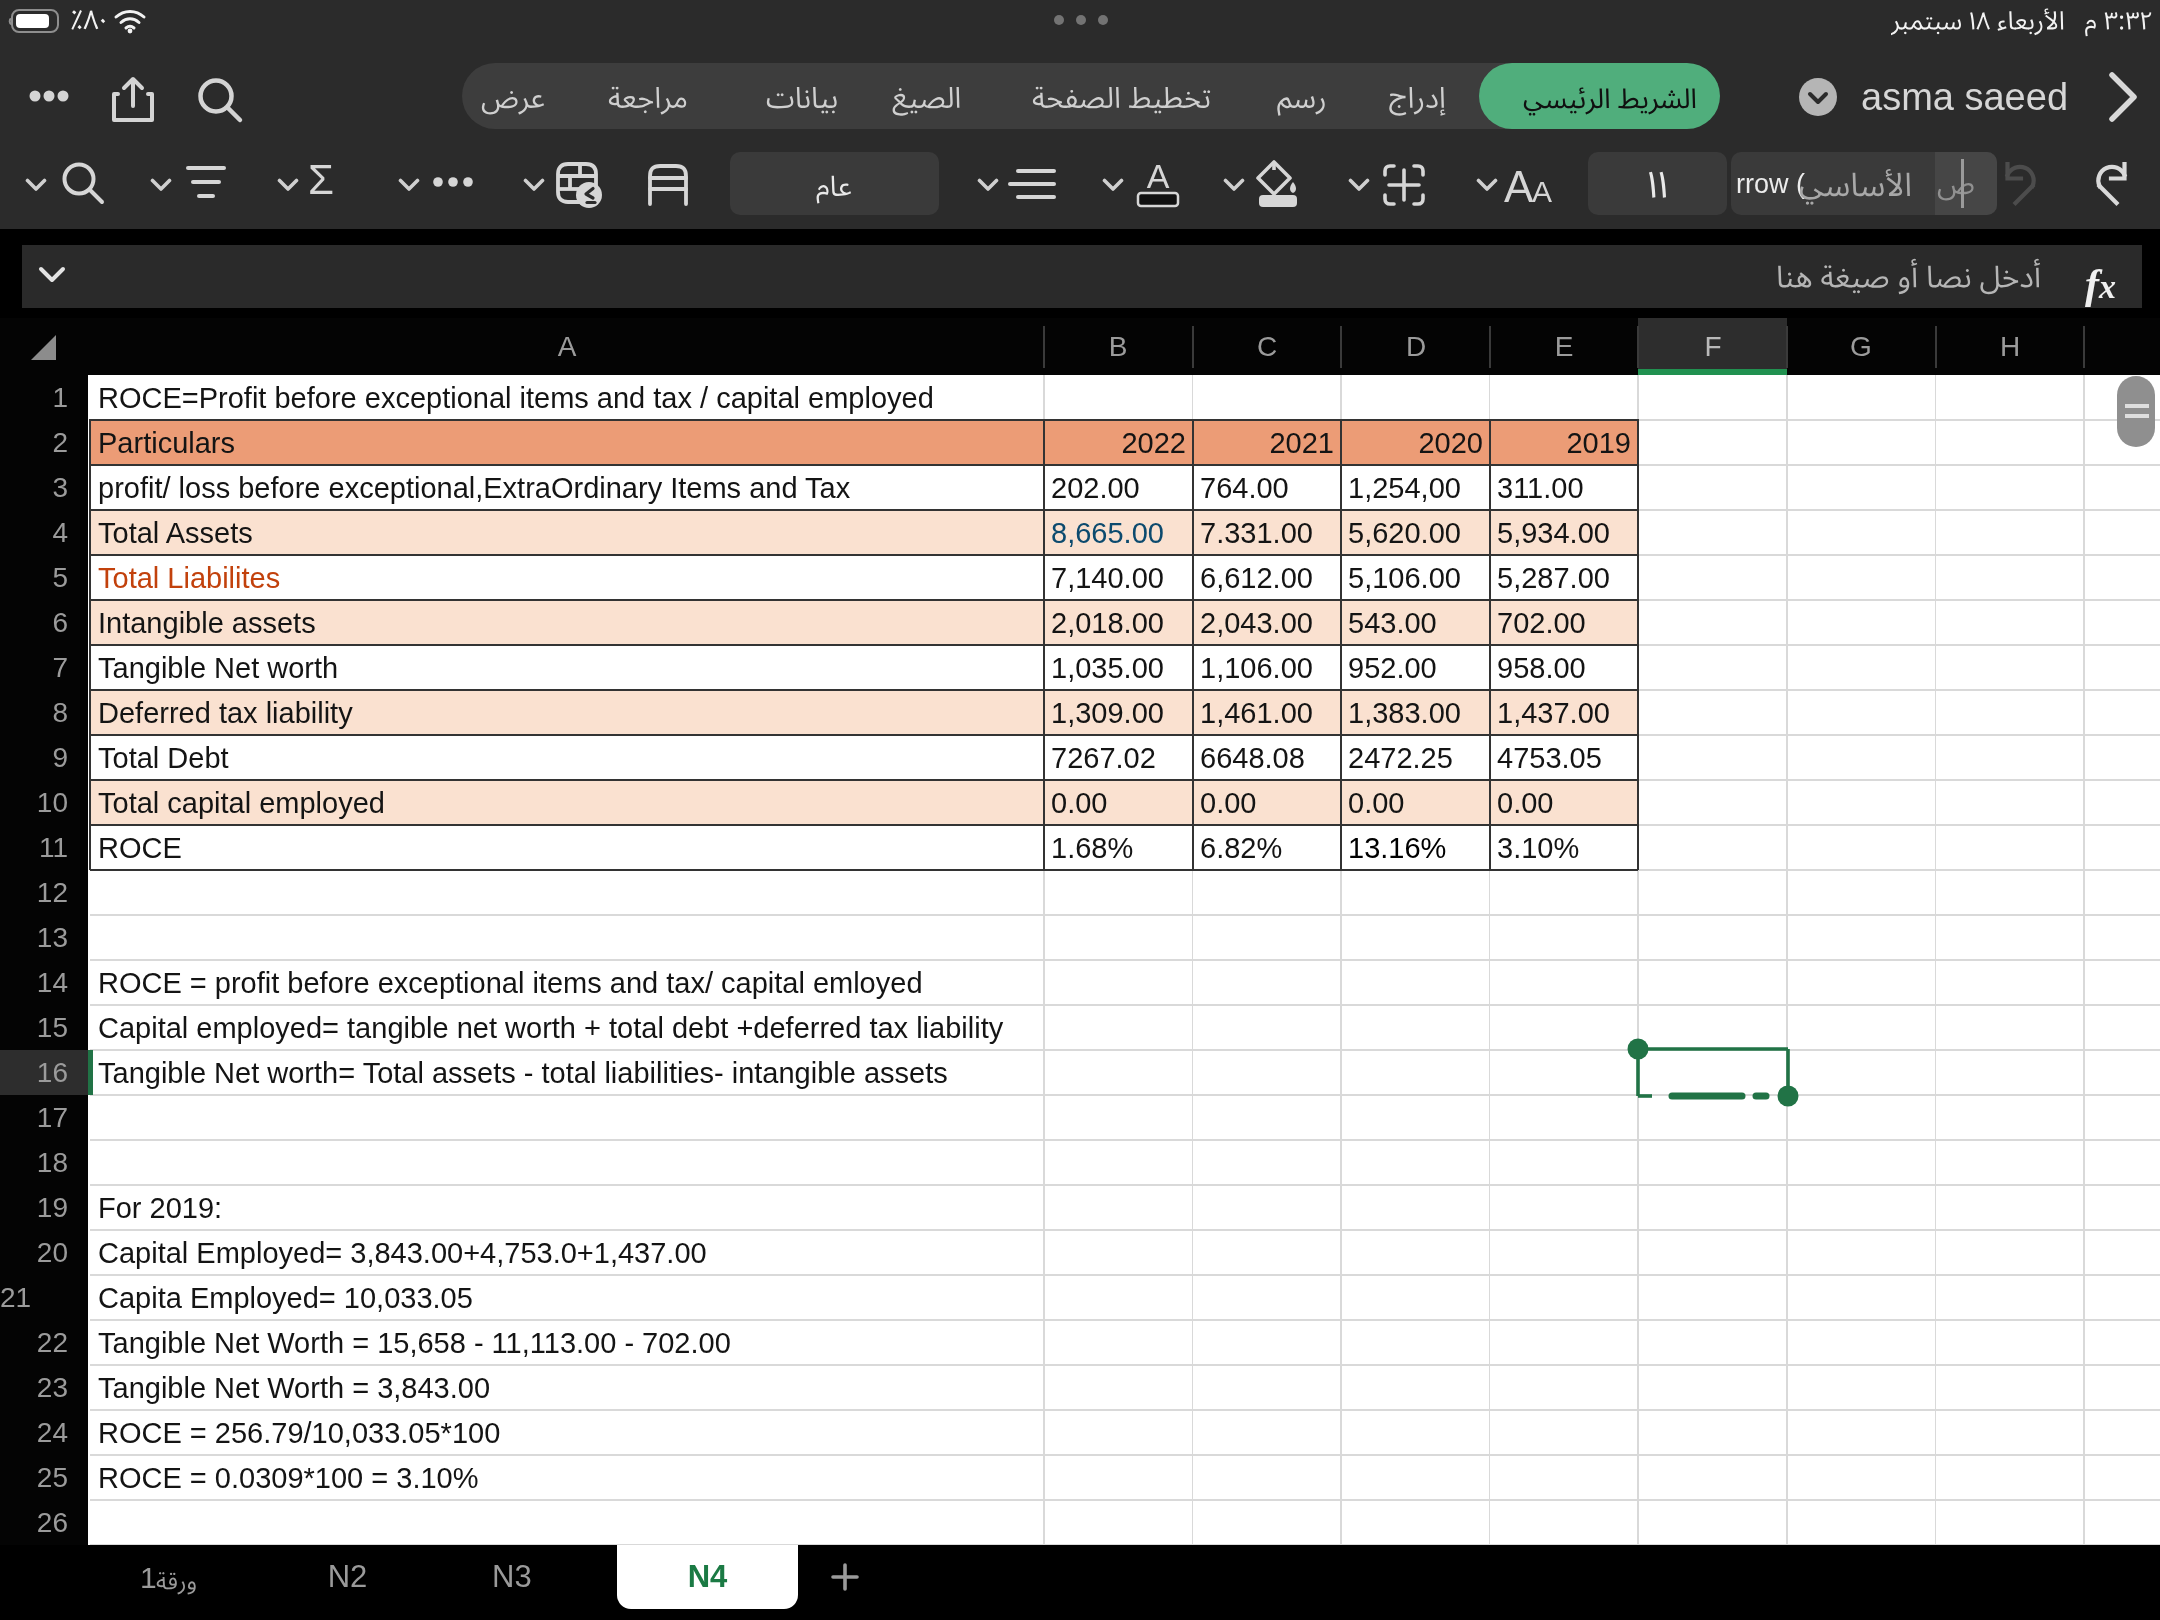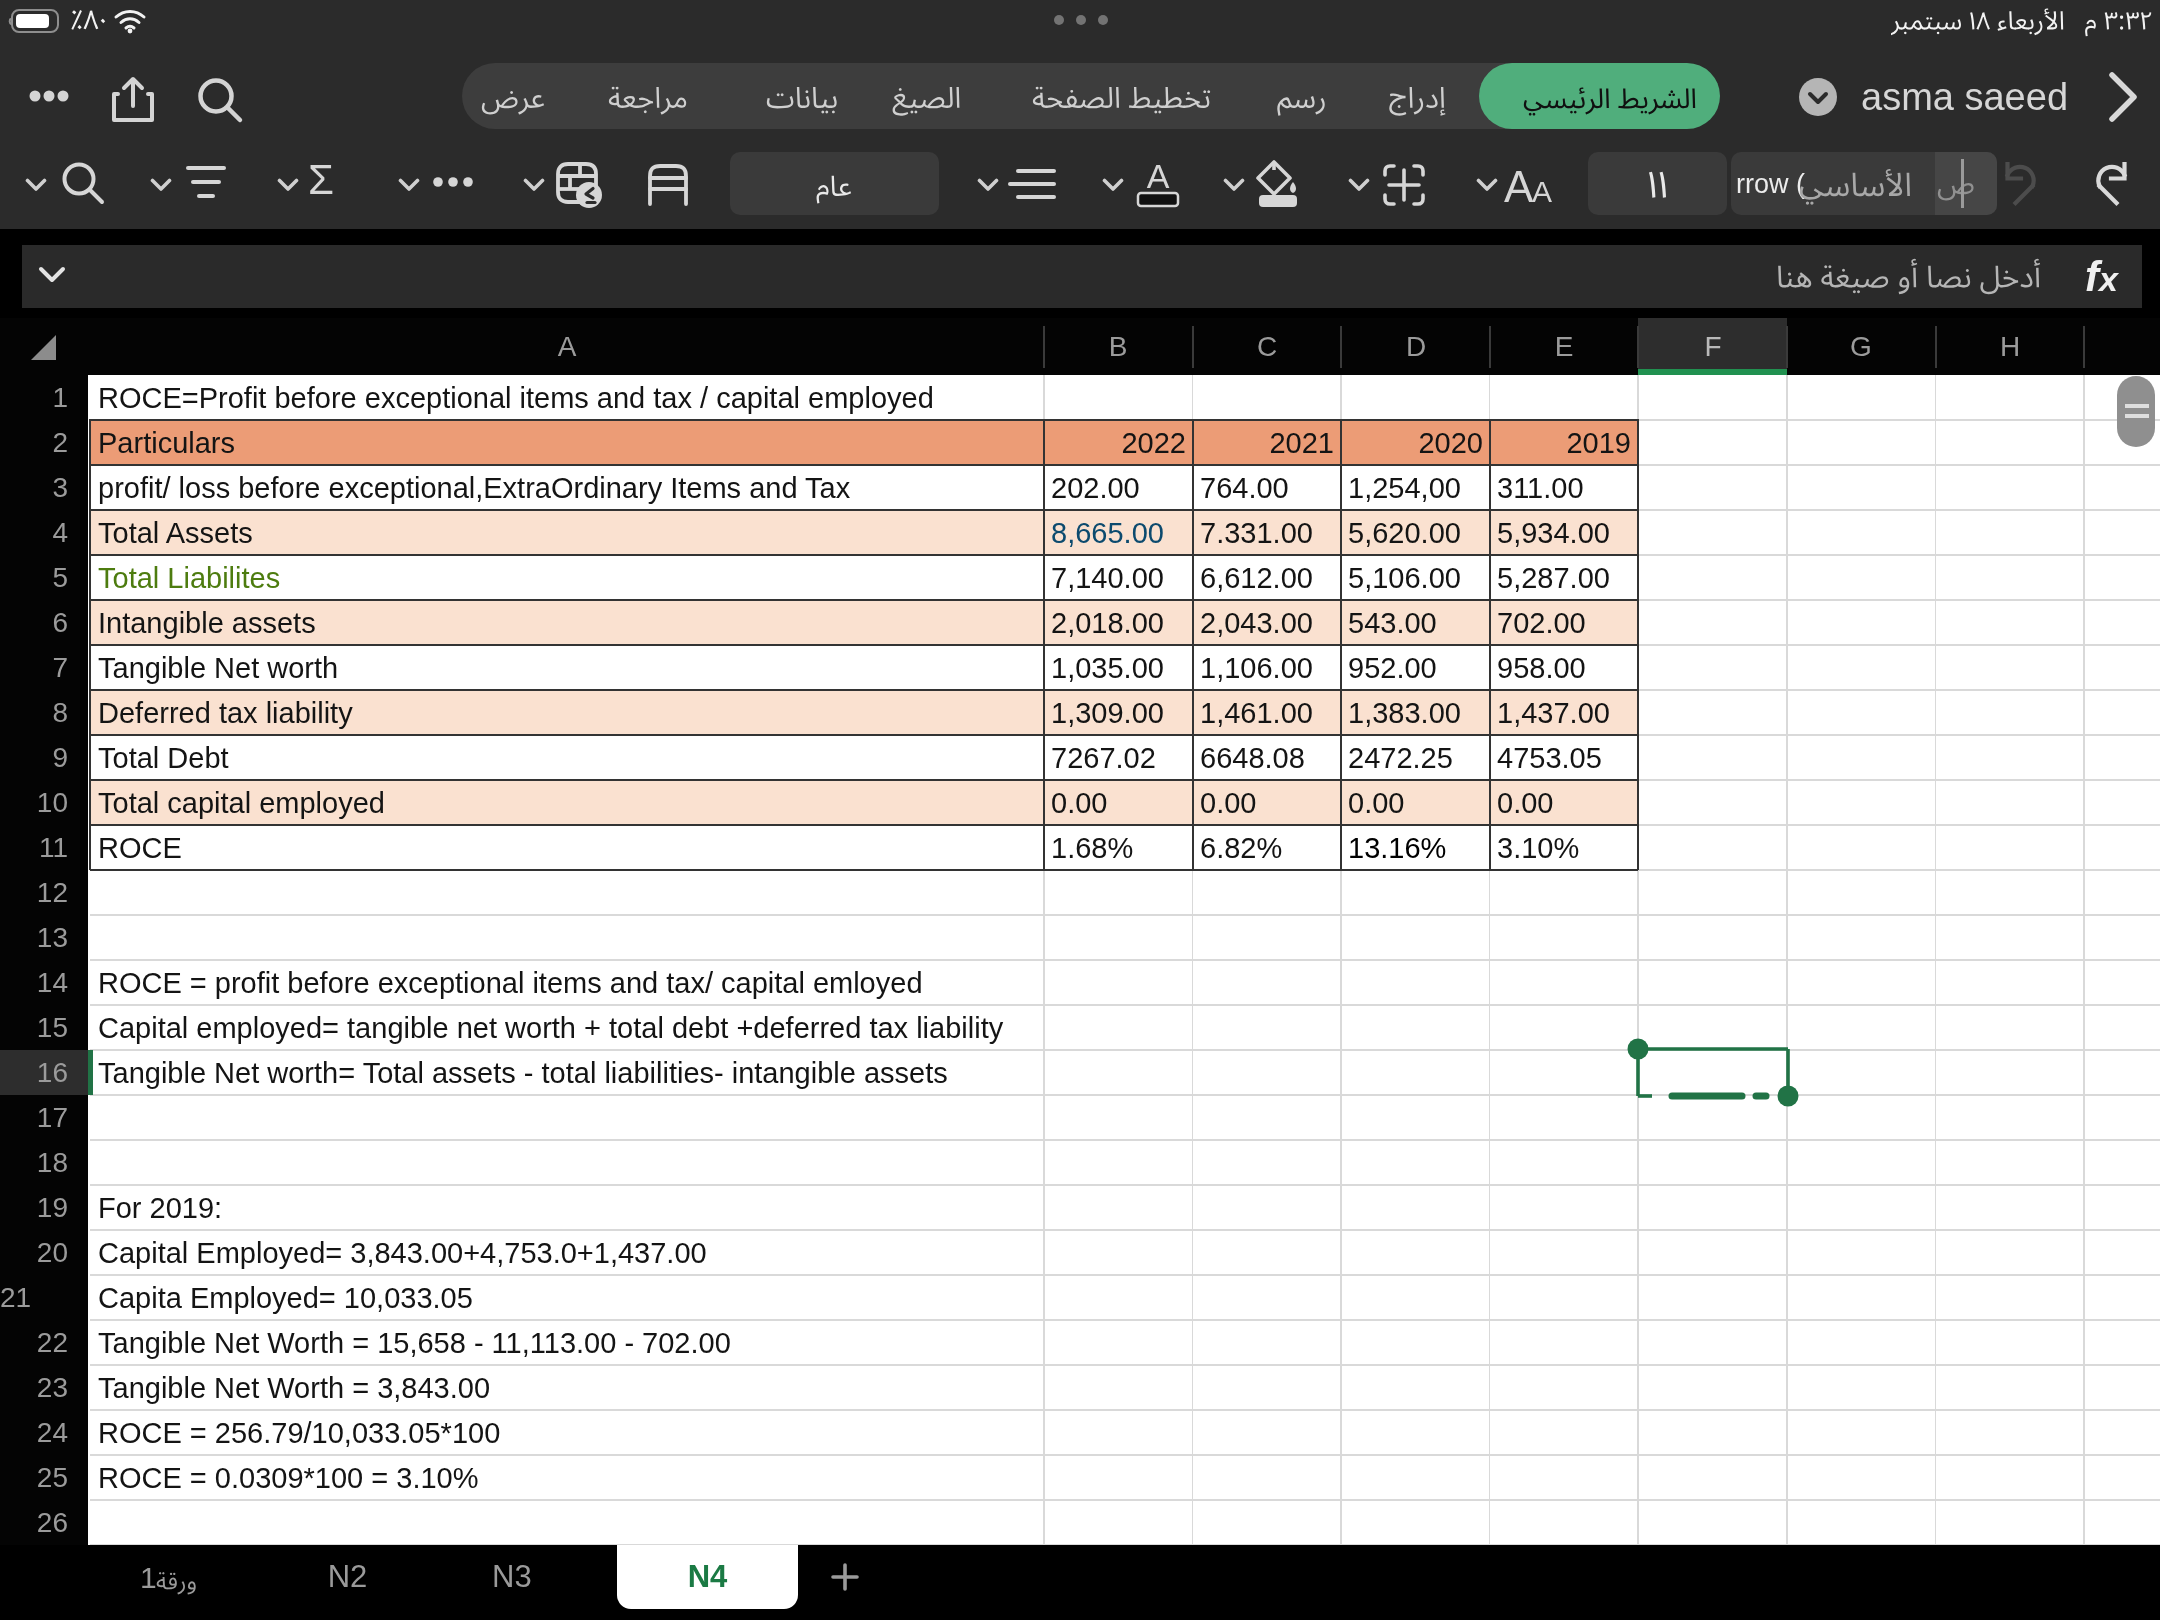--- a/index.html
+++ b/index.html
@@ -306,21 +306,21 @@
       <path transform="translate(121.4,36.3) scale(0.030275,-0.030275)" d="M58 -230 40 -148Q100 -140 150.5 -125.5Q201 -111 237.5 -84.0Q274 -57 294.0 -13.0Q314 31 314 97Q314 128 308.0 156.5Q302 185 290.0 207.0Q278 229 261.5 242.0Q245 255 224 255Q201 255 182.5 237.5Q164 220 153.5 193.0Q143 166 143 139Q143 118 151.5 102.5Q160 87 180.0 79.0Q200 71 232 71Q261 71 290.5 77.0Q320 83 341 93L345 23Q321 6 288.5 -1.0Q256 -8 223 -8Q185 -8 155.5 0.0Q126 8 105.5 23.5Q85 39 74.5 63.0Q64 87 64 119Q64 157 76.0 195.5Q88 234 110.0 266.0Q132 298 163.0 317.5Q194 337 232 337Q272 337 302.0 316.5Q332 296 352.0 261.0Q372 226 382.0 182.0Q392 138 392 91Q392 -2 354.5 -69.5Q317 -137 242.5 -177.0Q168 -217 58 -230Z"></path>
       <path transform="translate(135.0,36.3) scale(0.030275,-0.030275)" d="M89 0 72 644H153L170 0ZM23 704 11 758Q37 764 53.0 768.0Q69 772 89 777L84 756Q58 764 34.5 790.0Q11 816 11 849Q11 879 25.5 899.5Q40 920 63.5 930.0Q87 940 114 940Q125 940 137.5 938.0Q150 936 161 932L153 882Q143 884 134.0 886.0Q125 888 114 888Q91 888 78.0 878.5Q65 869 65 852Q65 831 78.5 816.0Q92 801 109.5 792.5Q127 784 138 784L97 780Q124 787 147.5 794.5Q171 802 190 809L206 758Q182 749 149.5 739.0Q117 729 84.0 720.0Q51 711 23 704Z"></path>
       <path transform="translate(150.0,36.3) scale(0.030275,-0.030275)" d="M291 -5Q211 -5 168.5 13.0Q126 31 110.0 69.0Q94 107 92 167L72 714H154L174 199Q176 150 183.5 123.5Q191 97 217.5 87.0Q244 77 301 77Q322 77 331.5 65.5Q341 54 341 38Q341 22 327.0 8.5Q313 -5 291 -5Z"></path>
       <path transform="translate(158.8,36.3) scale(0.030275,-0.030275)" d="M949 -5Q923 -5 883.5 0.5Q844 6 803.5 20.0Q763 34 735 59L817 100Q852 86 889.5 81.5Q927 77 959 77Q980 77 989.5 65.5Q999 54 999 38Q999 22 985.0 8.5Q971 -5 949 -5ZM484 -18Q396 -18 336.5 -11.5Q277 -5 240.0 8.0Q203 21 184.0 41.0Q165 61 158 89L181 97Q156 49 127.0 27.5Q98 6 66.5 0.5Q35 -5 0 -5L10 77Q45 77 67.5 87.0Q90 97 104.5 120.0Q119 143 130.0 181.0Q141 219 154 275L227 256Q221 233 216.0 212.0Q211 191 208.5 175.5Q206 160 206 151Q206 127 217.0 110.5Q228 94 259.0 83.5Q290 73 348.5 68.5Q407 64 502 64Q568 64 620.0 72.0Q672 80 707.5 96.5Q743 113 762.0 137.0Q781 161 781 192Q781 214 770.0 235.5Q759 257 736.0 272.0Q713 287 675 287Q627 287 579.5 262.0Q532 237 489.5 199.5Q447 162 414.0 123.0Q381 84 361 55L274 58Q306 110 350.5 164.5Q395 219 448.5 265.5Q502 312 561.0 340.5Q620 369 681 369Q736 369 775.5 346.5Q815 324 836.5 286.0Q858 248 858 200Q858 141 823.5 91.5Q789 42 707.0 12.0Q625 -18 484 -18Z"></path>
       <path transform="translate(187.5,36.3) scale(0.030275,-0.030275)" d="M0 -5 10 77Q59 77 88.0 83.0Q117 89 130.0 107.5Q143 126 143 163Q143 188 135.0 222.5Q127 257 114.0 296.0Q101 335 86 373L167 403Q180 371 191.5 330.0Q203 289 211.0 249.0Q219 209 219 179Q219 139 210.5 108.5Q202 78 185.0 56.5Q168 35 141.5 21.5Q115 8 80.0 1.5Q45 -5 0 -5ZM128 507Q107 507 92.5 521.5Q78 536 78 556Q78 576 92.5 591.0Q107 606 128 606Q148 606 162.5 591.0Q177 576 177 556Q177 536 162.5 521.5Q148 507 128 507Z"></path>
       <path transform="translate(203.5,36.3) scale(0.030275,-0.030275)" d="M30 -1Q30 23 34.5 50.5Q39 78 48.5 109.5Q58 141 72 176L144 148Q134 120 126.5 95.0Q119 70 115.5 48.0Q112 26 112 6Q112 -45 139.0 -80.0Q166 -115 209.5 -132.5Q253 -150 303 -150Q401 -150 456.0 -115.5Q511 -81 533.0 -24.5Q555 32 552 99L530 714H613L629 207Q631 156 645.5 127.5Q660 99 685.0 88.0Q710 77 740 77Q761 77 770.5 65.5Q780 54 780 38Q780 22 766.0 8.5Q752 -5 730 -5Q699 -5 677.0 3.5Q655 12 641.0 25.5Q627 39 619.0 56.5Q611 74 607 92L635 64Q631 11 612.5 -41.5Q594 -94 556.0 -137.0Q518 -180 454.5 -206.0Q391 -232 298 -232Q246 -232 197.5 -216.5Q149 -201 111.5 -171.0Q74 -141 52.0 -98.5Q30 -56 30 -1Z"></path>
       <path transform="translate(225.6,36.3) scale(0.030275,-0.030275)" d="M0 -5 9 77Q61 77 111.0 85.0Q161 93 209.0 108.0Q257 123 301.5 144.5Q346 166 386 194Q360 217 326.0 234.0Q292 251 251.5 260.5Q211 270 166 270Q150 270 136.0 269.0Q122 268 108.0 265.5Q94 263 76 259L60 335Q87 343 114.0 347.5Q141 352 166 352Q218 352 260.0 339.5Q302 327 336.5 309.0Q371 291 401.5 273.0Q432 255 461.0 242.5Q490 230 521 230H542L549 158Q506 158 470.0 146.0Q434 134 399.5 115.5Q365 97 327.0 76.5Q289 56 243.0 37.5Q197 19 137.5 7.0Q78 -5 0 -5ZM167 455Q146 455 131.5 469.5Q117 484 117 504Q117 524 131.5 539.0Q146 554 167 554Q187 554 201.5 539.0Q216 524 216 504Q216 484 201.5 469.5Q187 455 167 455Z"></path>
       <path transform="translate(243.4,36.3) scale(0.030275,-0.030275)" d="M35 45 75 114Q95 101 131.0 89.0Q167 77 215 77Q265 77 294.5 87.0Q324 97 337.5 116.5Q351 136 351 162Q351 182 342.5 211.5Q334 241 306.0 291.5Q278 342 220 424L289 469Q342 396 373.5 337.0Q405 278 418.5 233.5Q432 189 432 157Q432 117 412.0 79.5Q392 42 345.0 18.0Q298 -6 215 -6Q179 -6 145.5 0.0Q112 6 84.0 17.5Q56 29 35 45Z"></path>
       <path transform="translate(257.9,36.3) scale(0.030275,-0.030275)" d="M89 0 72 644H153L170 0ZM23 704 11 758Q37 764 53.0 768.0Q69 772 89 777L84 756Q58 764 34.5 790.0Q11 816 11 849Q11 879 25.5 899.5Q40 920 63.5 930.0Q87 940 114 940Q125 940 137.5 938.0Q150 936 161 932L153 882Q143 884 134.0 886.0Q125 888 114 888Q91 888 78.0 878.5Q65 869 65 852Q65 831 78.5 816.0Q92 801 109.5 792.5Q127 784 138 784L97 780Q124 787 147.5 794.5Q171 802 190 809L206 758Q182 749 149.5 739.0Q117 729 84.0 720.0Q51 711 23 704Z"></path>
     </svg></div>
-<div class="tx" style="left:2085px;top:250px;font-family:Liberation Sans, sans-serif;font-style:italic;font-weight:bold;font-size:42px;color:#f0f0f0;line-height:53px">f<span style="font-size:34px">x</span></div>
+<div class="tx" style="left:2085px;top:250px;font-family:Liberation Serif, serif;font-style:italic;font-weight:bold;font-size:42px;color:#f0f0f0;line-height:68px">f<span style="font-size:34px">x</span></div>
 <div class="abs" style="left:0;top:318px;width:2160px;height:57px;background:#040404"></div>
 <svg class="abs" style="left:30px;top:334px" width="27" height="27">
     <path d="M26 1 V26 H1 Z" fill="#8c8c8c"></path>
   </svg>
 <div class="abs" style="left:1638px;top:318px;width:149px;height:57px;background:#2d2d2d"></div>
 <div class="abs" style="left:1638px;top:369px;width:149px;height:6px;background:#219150"></div>
 <div class="tx" style="left:527px;top:318px;width:80px;height:57px;line-height:57px;text-align:center;font-size:28px;color:#9b9b9b">A</div>
 <div class="tx" style="left:1078px;top:318px;width:80px;height:57px;line-height:57px;text-align:center;font-size:28px;color:#9b9b9b">B</div>
 <div class="tx" style="left:1227px;top:318px;width:80px;height:57px;line-height:57px;text-align:center;font-size:28px;color:#9b9b9b">C</div>
 <div class="tx" style="left:1376px;top:318px;width:80px;height:57px;line-height:57px;text-align:center;font-size:28px;color:#9b9b9b">D</div>
@@ -431,21 +431,21 @@
 <div class="tx" style="left:98px;top:465px;height:45px;line-height:46px;font-size:29px;color:#141414">profit/ loss before exceptional,ExtraOrdinary Items and Tax</div>
 <div class="tx" style="left:1051px;top:465px;height:45px;line-height:46px;font-size:29px;color:#141414">202.00</div>
 <div class="tx" style="left:1200px;top:465px;height:45px;line-height:46px;font-size:29px;color:#141414">764.00</div>
 <div class="tx" style="left:1348px;top:465px;height:45px;line-height:46px;font-size:29px;color:#141414">1,254,00</div>
 <div class="tx" style="left:1497px;top:465px;height:45px;line-height:46px;font-size:29px;color:#141414">311.00</div>
 <div class="tx" style="left:98px;top:510px;height:45px;line-height:46px;font-size:29px;color:#141414">Total Assets</div>
 <div class="tx" style="left:1051px;top:510px;height:45px;line-height:46px;font-size:29px;color:#0c4a6e">8,665.00</div>
 <div class="tx" style="left:1200px;top:510px;height:45px;line-height:46px;font-size:29px;color:#141414">7.331.00</div>
 <div class="tx" style="left:1348px;top:510px;height:45px;line-height:46px;font-size:29px;color:#141414">5,620.00</div>
 <div class="tx" style="left:1497px;top:510px;height:45px;line-height:46px;font-size:29px;color:#141414">5,934.00</div>
-<div class="tx" style="left:98px;top:555px;height:37px;line-height:46px;font-size:29px;color:#4d7c0f">Total Liabilites</div>
+<div class="tx" style="left:98px;top:555px;height:37px;line-height:46px;font-size:29px;color:#c2410c">Total Liabilites</div>
 <div class="tx" style="left:1051px;top:555px;height:45px;line-height:46px;font-size:29px;color:#141414">7,140.00</div>
 <div class="tx" style="left:1200px;top:555px;height:45px;line-height:46px;font-size:29px;color:#141414">6,612.00</div>
 <div class="tx" style="left:1348px;top:555px;height:45px;line-height:46px;font-size:29px;color:#141414">5,106.00</div>
 <div class="tx" style="left:1497px;top:555px;height:45px;line-height:46px;font-size:29px;color:#141414">5,287.00</div>
 <div class="tx" style="left:98px;top:600px;height:45px;line-height:46px;font-size:29px;color:#141414">Intangible assets</div>
 <div class="tx" style="left:1051px;top:600px;height:45px;line-height:46px;font-size:29px;color:#141414">2,018.00</div>
 <div class="tx" style="left:1200px;top:600px;height:45px;line-height:46px;font-size:29px;color:#141414">2,043.00</div>
 <div class="tx" style="left:1348px;top:600px;height:45px;line-height:46px;font-size:29px;color:#141414">543.00</div>
 <div class="tx" style="left:1497px;top:600px;height:45px;line-height:46px;font-size:29px;color:#141414">702.00</div>
 <div class="tx" style="left:98px;top:645px;height:45px;line-height:46px;font-size:29px;color:#141414">Tangible Net worth</div>

